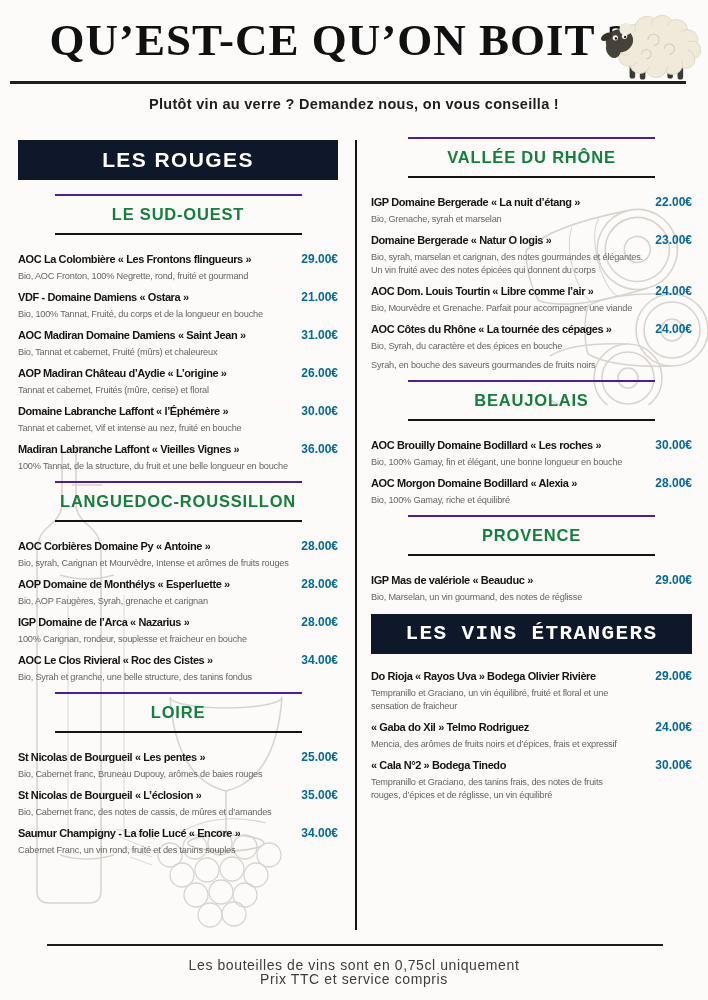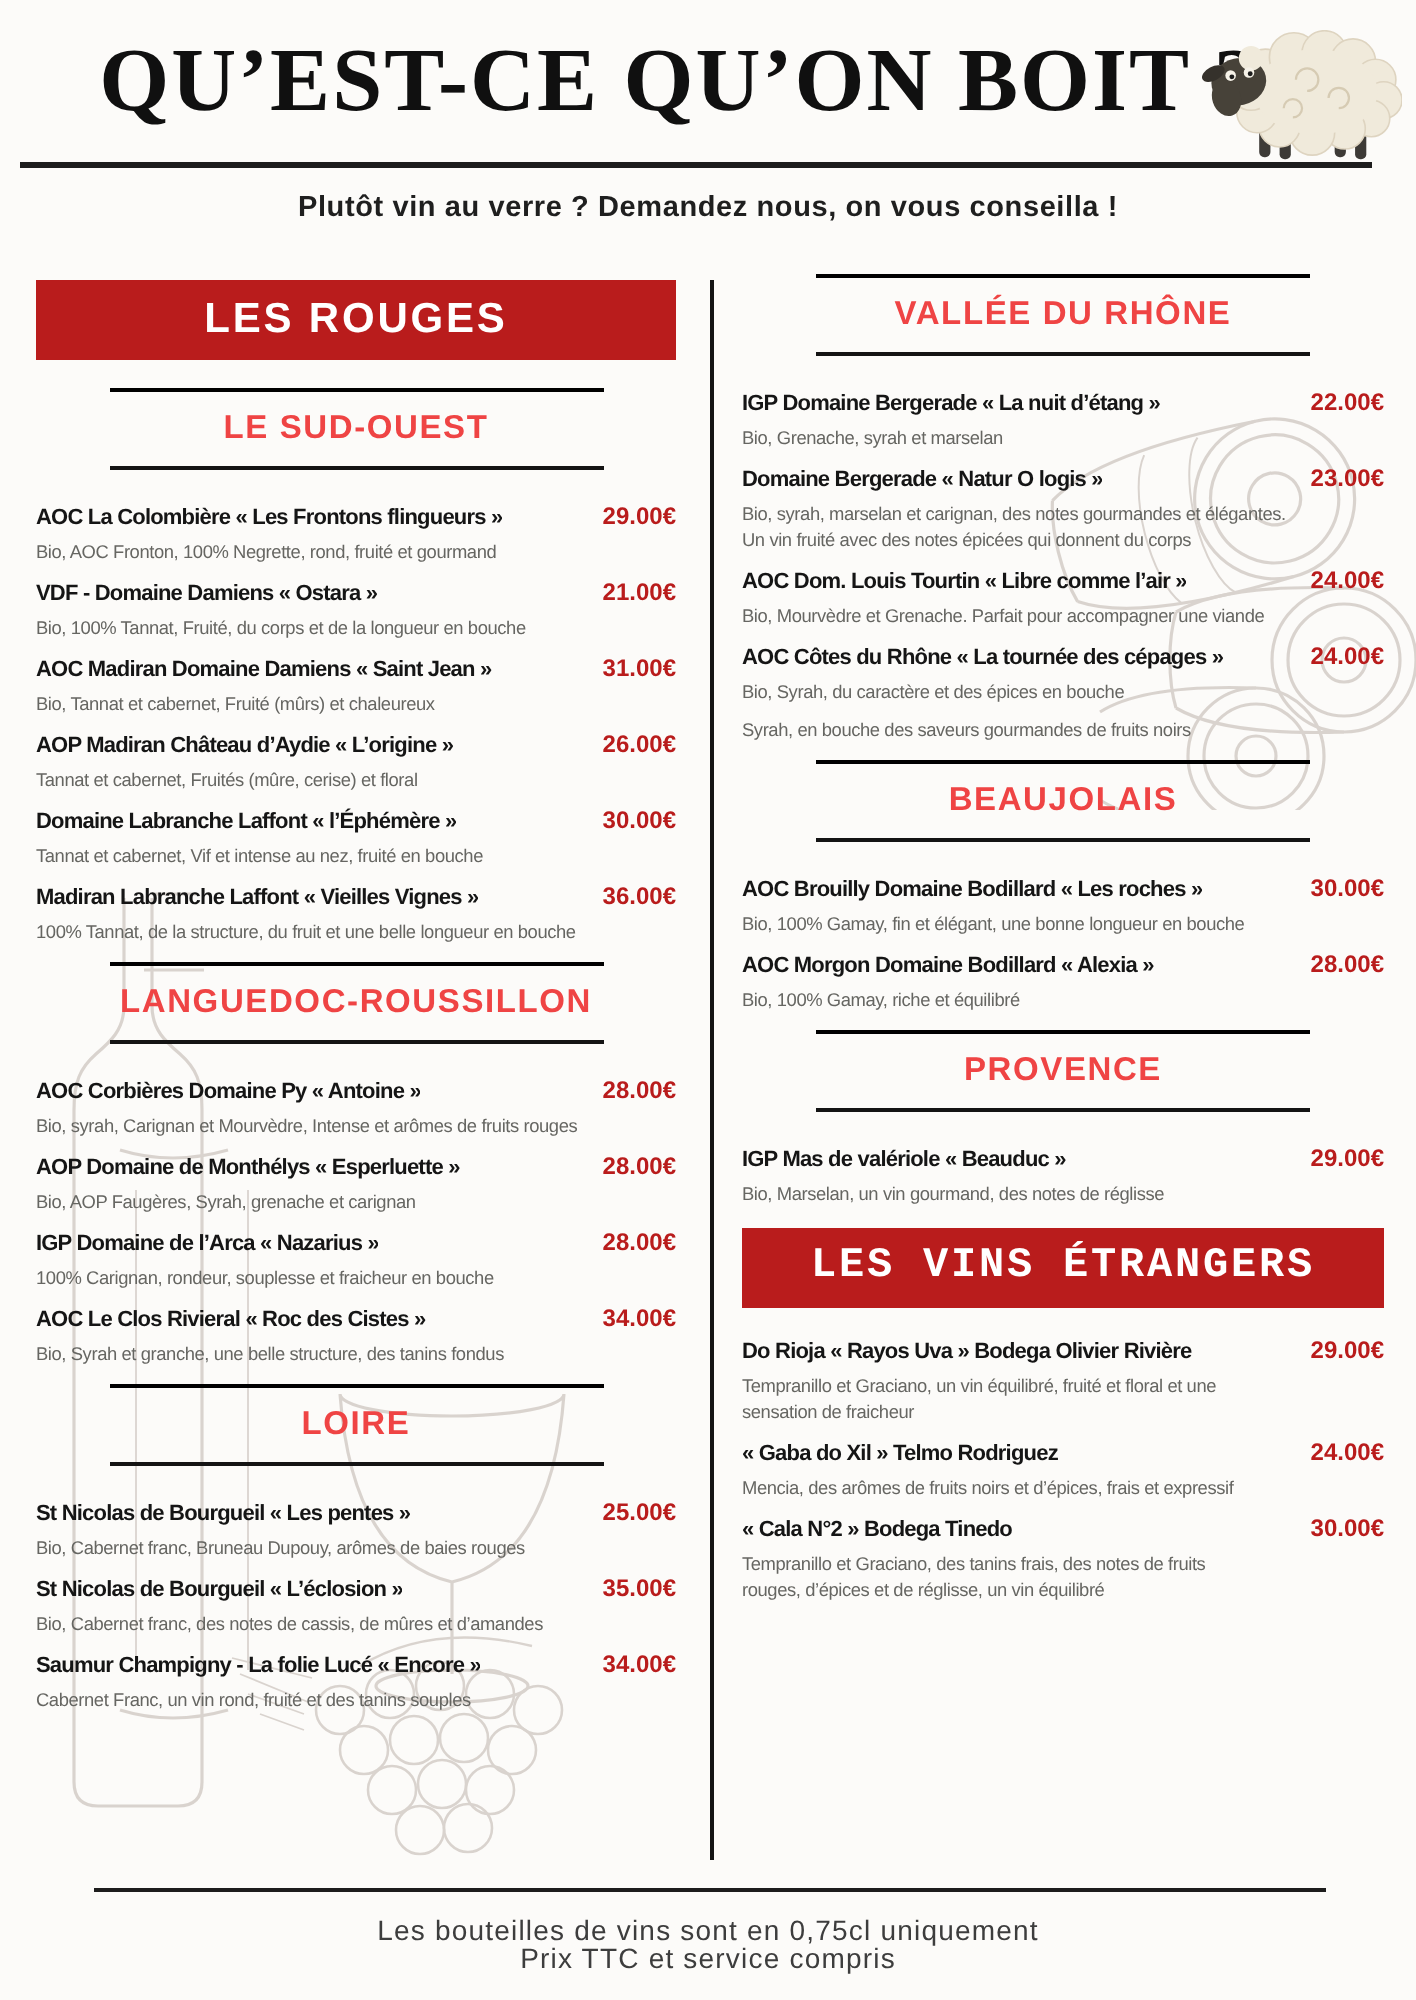--- a/index.html
+++ b/index.html
@@ -24,39 +24,39 @@
   .wm{position:absolute;z-index:0;pointer-events:none;}
   .wm-left{left:20px;top:385px;opacity:.30;}
   .wm-right{left:520px;top:200px;opacity:.30;}
   
   .col{position:absolute;z-index:1;}
   .col-left{left:18px;top:140px;width:320px;}
   .col-right{left:371px;top:137px;width:321px;}
   .col-divider{position:absolute;left:355px;top:140px;width:1.5px;height:790px;background:#141414;z-index:1;}
   
   .banner{
-    background:#b91c1c;color:#ffffff;text-align:center;
+    background:#0f172a;color:#ffffff;text-align:center;
     height:40px;line-height:40px;font-size:21px;font-weight:800;
     letter-spacing:1.4px;margin:0 0 14px 0;
   }
   .banner:not(:first-child){margin-top:10px;font-family:Liberation Mono, monospace;}
   .section-heading{
     width:247px;margin:8px auto 16px;text-align:center;
-    border-top:2px solid #000000;border-bottom:2px solid #141414;
-    padding:9px 0;font-size:16.5px;font-weight:800;letter-spacing:.8px;color:#ef4444;
+    border-top:2px solid #4c1d95;border-bottom:2px solid #141414;
+    padding:9px 0;font-size:16.5px;font-weight:800;letter-spacing:.8px;color:#15803d;
     white-space:nowrap;
   }
   .col > .section-heading:first-child{margin-top:0;}
   .wine-item{margin-bottom:6px;}
   .wine-row{display:flex;justify-content:space-between;align-items:baseline;gap:6px;}
   .wine-name{
     font-size:11px;font-weight:700;letter-spacing:-.4px;line-height:16px;
     white-space:nowrap;overflow:hidden;color:#151515;
   }
-  .wine-price{font-size:12px;font-weight:700;white-space:nowrap;color:#b91c1c;}
+  .wine-price{font-size:12px;font-weight:700;white-space:nowrap;color:#0369a1;}
   .wine-desc{margin-top:3px;}
   .wine-desc-line{
     font-size:9.2px;letter-spacing:-.2px;line-height:13px;color:#666662;white-space:nowrap;
   }
   
   .footer-line{position:absolute;top:944px;left:47px;width:616px;height:2px;background:#1d1d1d;z-index:1;}
   .footer-text{
     position:absolute;top:958px;left:0;width:708px;text-align:center;z-index:1;
     font-size:14px;letter-spacing:.6px;line-height:14px;color:#3d3d3d;
   }

